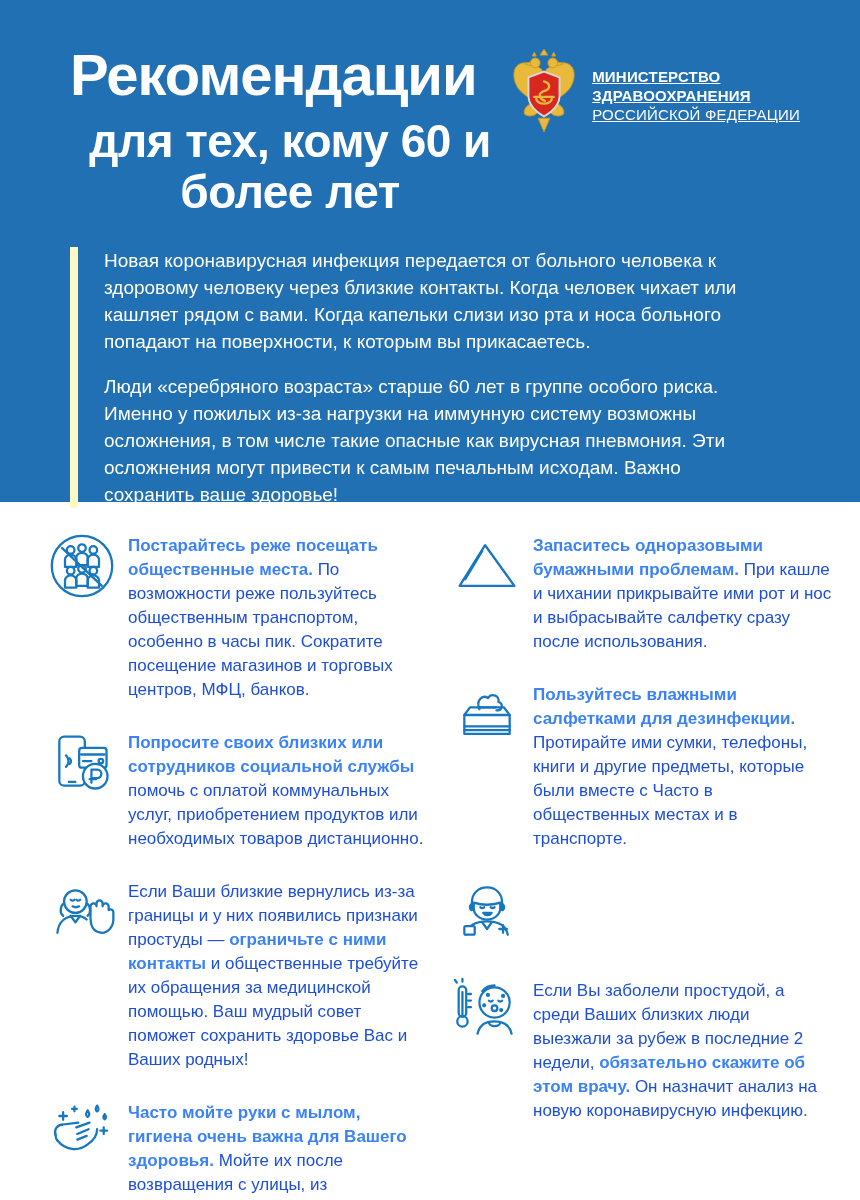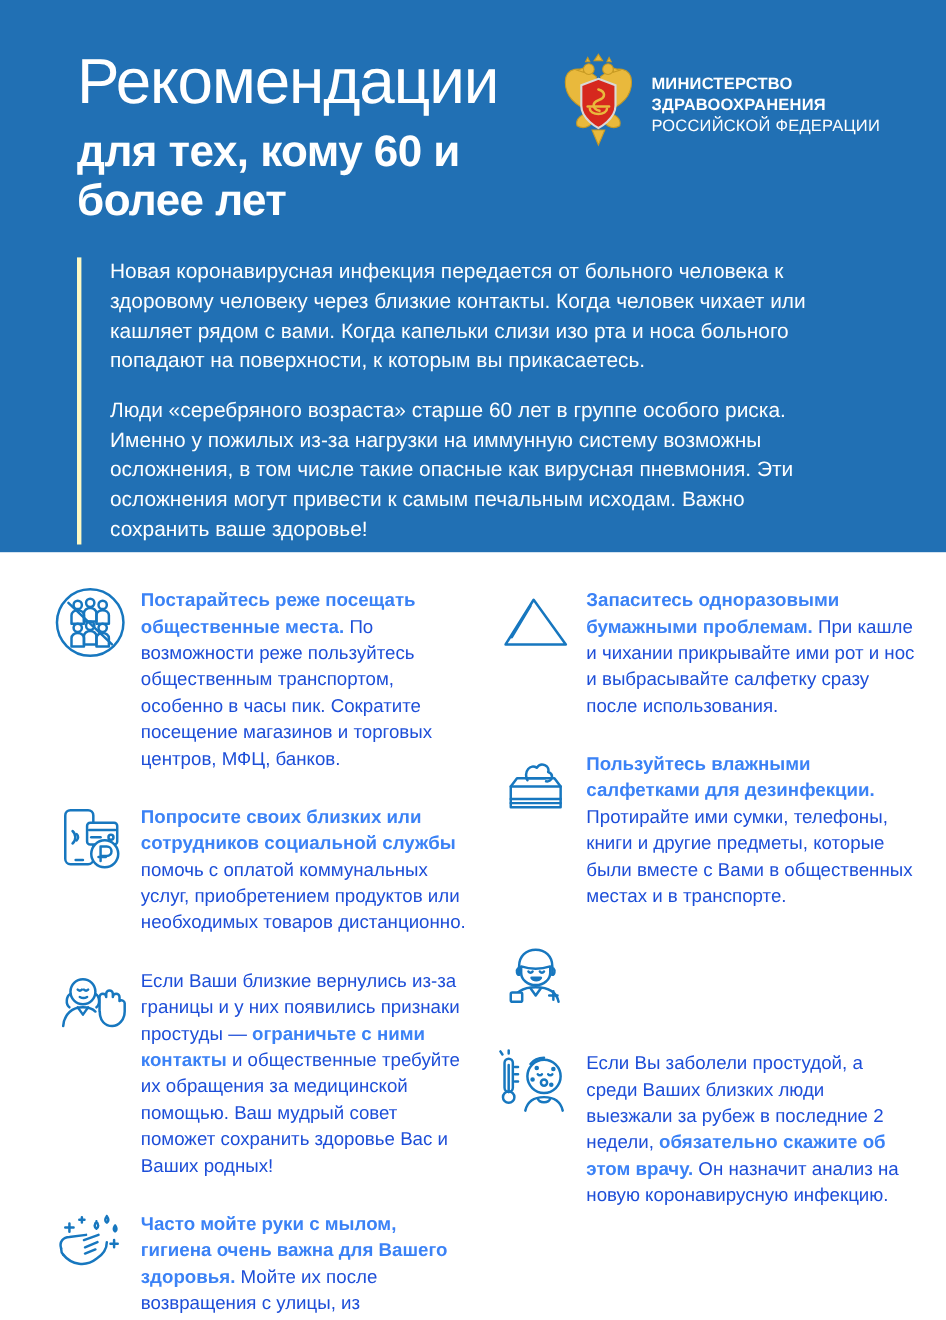--- a/index.html
+++ b/index.html
@@ -7,34 +7,34 @@
     width:860px;height:1200px;background:#ffffff;position:relative;
     font-family:"Liberation Sans","DejaVu Sans",sans-serif;overflow:hidden;
   }
   
   .hero{
     background:#2170b4;color:#ffffff;height:502px;box-sizing:border-box;
     padding:46px 60px 0 70px;position:relative;
   }
   .hero-top{display:flex;justify-content:space-between;align-items:flex-start;}
   .title-main{
-    font-size:58px;font-weight:normal;letter-spacing:-1px;line-height:1;margin:0;
+    font-size:58px;font-weight:bold;letter-spacing:-1px;line-height:1;margin:0;
   }
   .title-sub{
     font-size:31px;font-weight:bold;line-height:37px;margin-top:10px;letter-spacing:-.3px;
   }
   .title-big{
-    font-size:40px;font-weight:bold;letter-spacing:-.5px;margin-top:12px;line-height:1.1;
+    font-size:46px;font-weight:bold;letter-spacing:-.5px;margin-top:12px;line-height:1.1;text-align:center;
   }
   .ministry{display:flex;align-items:center;margin-top:2px;flex:0 0 auto;}
-  .ministry-text{margin-left:14px;font-size:15px;line-height:19px;letter-spacing:.2px;}
+  .ministry-text{margin-left:14px;font-size:15px;line-height:19px;letter-spacing:.2px;text-decoration:underline;}
   .ministry-text .l1,.ministry-text .l2{font-weight:bold;}
   .ministry-text .l3{font-weight:normal;}
   .intro{
-    margin-top:30px;border-left:4px solid #fef9c3;padding-left:26px;
+    margin-top:30px;border-left:8px solid #fef9c3;padding-left:26px;
     width:690px;box-sizing:border-box;
   }
   .intro p{
     margin:0 0 18px 0;font-size:19px;line-height:27px;font-weight:normal;color:#ffffff;
   }
   
   .content{
     display:flex;padding:30px 28px 0 48px;box-sizing:border-box;gap:26px;
   }
   .col{display:flex;flex-direction:column;}
@@ -196,21 +196,21 @@
               <g fill="none" stroke="#1777bf" stroke-width="2.4" stroke-linecap="round" stroke-linejoin="round">
       <path d="M28 30 c-4 -9 3 -16 9 -12 c4 -6 13 -2 11 4 c6 2 4 10 -2 9"></path>
       <path d="M12 36 l6 -8 h36 l6 8"></path>
       <rect x="12" y="36" width="48" height="20"></rect>
       <path d="M12 48 h48"></path>
                 <path d="M12 52 h48"></path>
       <path d="M27 28 h18"></path>
               </g>
             </svg>
           </div>
-          <div class="rec-text"><span class="seg-bold">Пользуйтесь влажными салфетками для дезинфекции. </span> <span class="seg">Протирайте ими сумки, телефоны, книги и другие предметы, которые были вместе с Вами в общественных местах и в транспорте.</span> </div>
+          <div class="rec-text"><span class="seg-bold">Пользуйтесь влажными салфетками для дезинфекции. </span> <span class="seg">Протирайте ими сумки, телефоны, книги и другие предметы, которые были вместе с Часто в общественных местах и в транспорте.</span> </div>
         </div>
         <div class="rec-item">
           <div class="rec-icon">
             <svg width="68" height="68" viewBox="0 0 72 72">
               <g fill="none" stroke="#1777bf" stroke-width="2.4" stroke-linecap="round" stroke-linejoin="round">
       <path d="M20 34 v-8 c0 -10 7 -16 16 -16 c9 0 16 6 16 16 v8"></path>
       <path d="M20 34 c-2 0 -3 -4 -1 -6"></path>
                 <path d="M52 34 c2 0 3 -4 1 -6"></path>
       <path d="M22 26 c9 3 19 3 28 0 v6 a14 12 0 0 1 -28 0 z"></path>
       <path d="M29 31 a2.5 2.5 0 0 0 4 0"></path>

